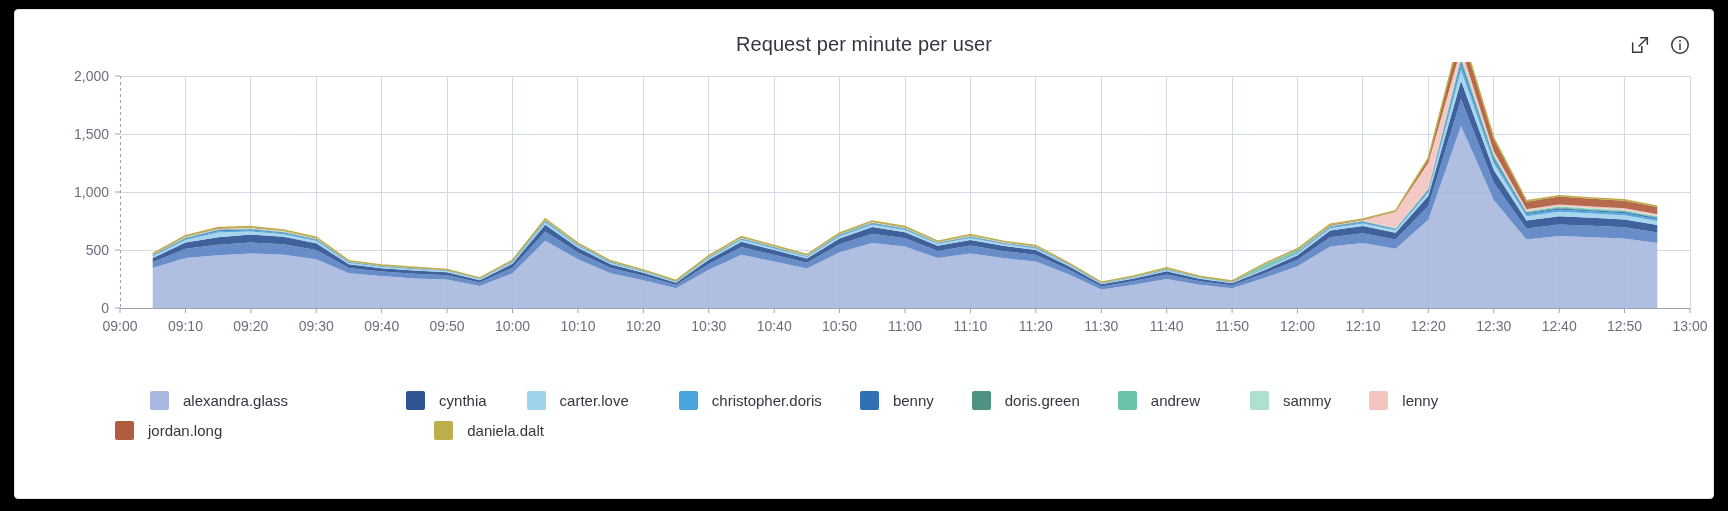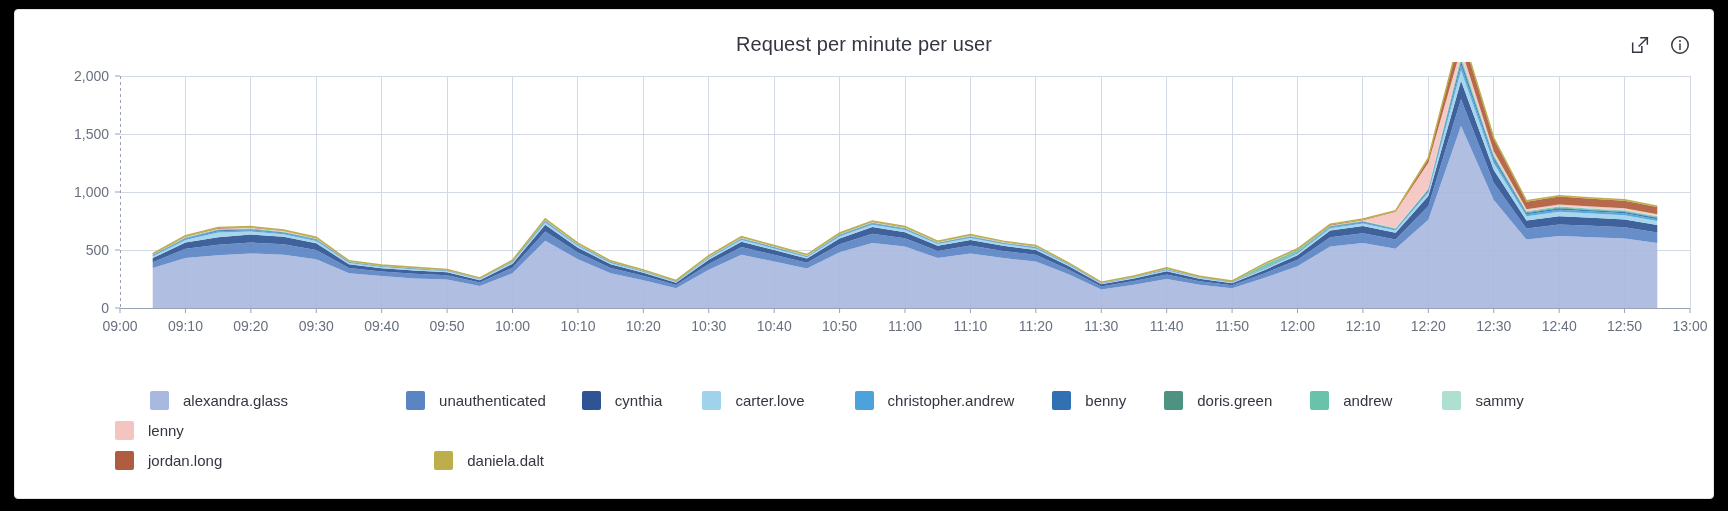--- a/index.html
+++ b/index.html
@@ -234,35 +234,31 @@
             <text x="1675" y="269" text-anchor="middle" class="axis-text">13:00</text>
           </g>
         </svg>
     </div>
 
     <div class="legend" id="legend">
         <div class="legend-item" style="margin-right: 118px; padding-left: 35px;">
           <span class="legend-swatch" style="background: rgb(169, 184, 224);"></span>
           <span class="legend-label">alexandra.glass</span>
         </div>
-        <div class="legend-item" style="margin-right: 36px;">
-          <span class="legend-swatch" style="background: rgb(91, 132, 196);"></span>
-          <span class="legend-label">unauthenticated</span>
-        </div>
         <div class="legend-item" style="margin-right: 40px;">
           <span class="legend-swatch" style="background: rgb(47, 84, 148);"></span>
           <span class="legend-label">cynthia</span>
         </div>
         <div class="legend-item" style="margin-right: 50px;">
           <span class="legend-swatch" style="background: rgb(159, 211, 236);"></span>
           <span class="legend-label">carter.love</span>
         </div>
         <div class="legend-item" style="margin-right: 38px;">
           <span class="legend-swatch" style="background: rgb(74, 163, 219);"></span>
-          <span class="legend-label">christopher.andrew</span>
+          <span class="legend-label">christopher.doris</span>
         </div>
         <div class="legend-item" style="margin-right: 38px;">
           <span class="legend-swatch" style="background: rgb(48, 112, 179);"></span>
           <span class="legend-label">benny</span>
         </div>
         <div class="legend-item" style="margin-right: 38px;">
           <span class="legend-swatch" style="background: rgb(78, 146, 129);"></span>
           <span class="legend-label">doris.green</span>
         </div>
         <div class="legend-item" style="margin-right: 38px;">

